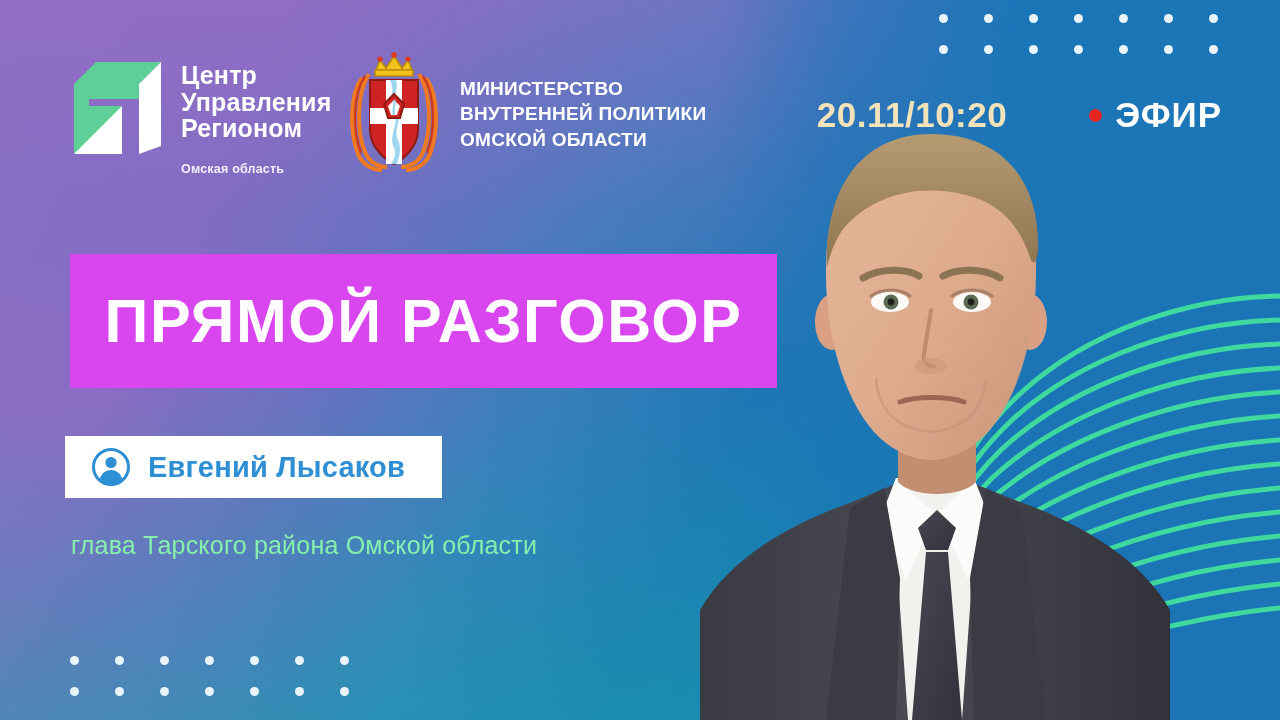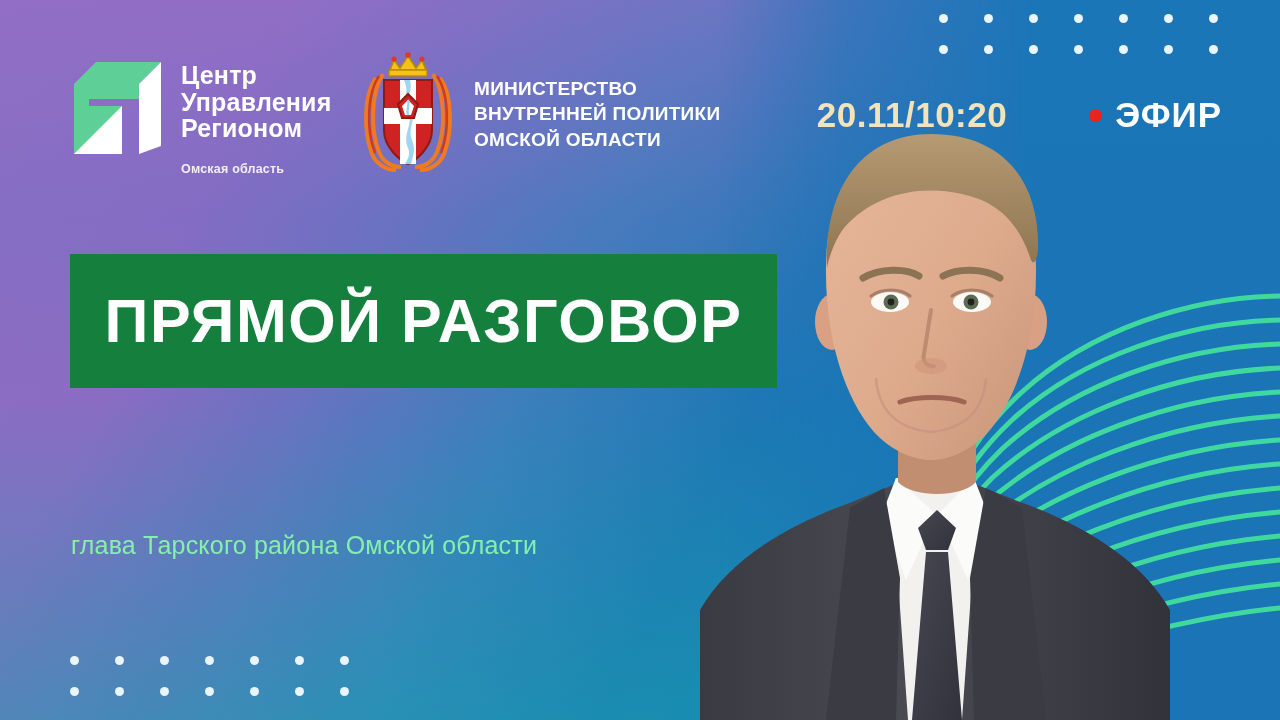--- a/index.html
+++ b/index.html
@@ -94,21 +94,21 @@
   }
   .cur-text .sub {
     color: #f2eef8;
     font-size: 12.5px;
     font-weight: 600;
     margin-top: 20px;
     letter-spacing: 0.2px;
     white-space: nowrap;
   }
 
-  .ministry { position: absolute; left: 360px; top: 52px; display: flex; align-items: center; justify-content: space-between; }
+  .ministry { position: absolute; left: 346px; top: 52px; display: flex; align-items: center; justify-content: space-between; }
   .coa { width: 96px; height: 124px; flex: none; }
   .ministry-text { margin-left: 18px; }
   .ministry-text .mline {
     color: #ffffff;
     font-size: 19px;
     font-weight: 700;
     line-height: 1.35;
     letter-spacing: 0.3px;
     white-space: nowrap;
   }
@@ -141,21 +141,21 @@
     pointer-events: none;
   }
 
   
   .title-banner {
     position: absolute;
     left: 70px;
     top: 254px;
     width: 707px;
     height: 134px;
-    background: #15803d;
+    background: #d946ef;
     display: flex;
     align-items: center;
     justify-content: center;
   }
   .title-banner .title-text {
     color: #ffffff;
     font-size: 61px;
     font-weight: 700;
     letter-spacing: 1.5px;
     line-height: 1;
@@ -384,16 +384,24 @@
         <span class="bc-live-label">ЭФИР</span>
       </div>
     </div>
 
   </div>
 
   <div class="title-banner">
     <div class="title-text">ПРЯМОЙ РАЗГОВОР</div>
   </div>
 
+  <div class="name-badge">
+    <svg class="person-icon" viewBox="0 0 40 40">
+      <circle cx="20" cy="20" r="17.5" fill="none" stroke="#2e8fd4" stroke-width="3"></circle>
+      <circle cx="20" cy="15.5" r="5.6" fill="#2e8fd4"></circle>
+      <path d="M8.6,32.4 C10.6,25.9 15,23 20,23 C25,23 29.4,25.9 31.4,32.4 C28.4,35.4 24.4,36.6 20,36.6 C15.6,36.6 11.6,35.4 8.6,32.4 Z" fill="#2e8fd4"></path>
+    </svg>
+    <div class="person-name">Евгений Лысаков</div>
+  </div>
 
   <div class="role-line">глава Тарского района Омской области</div>
 
 </div>
 
 </body></html>

